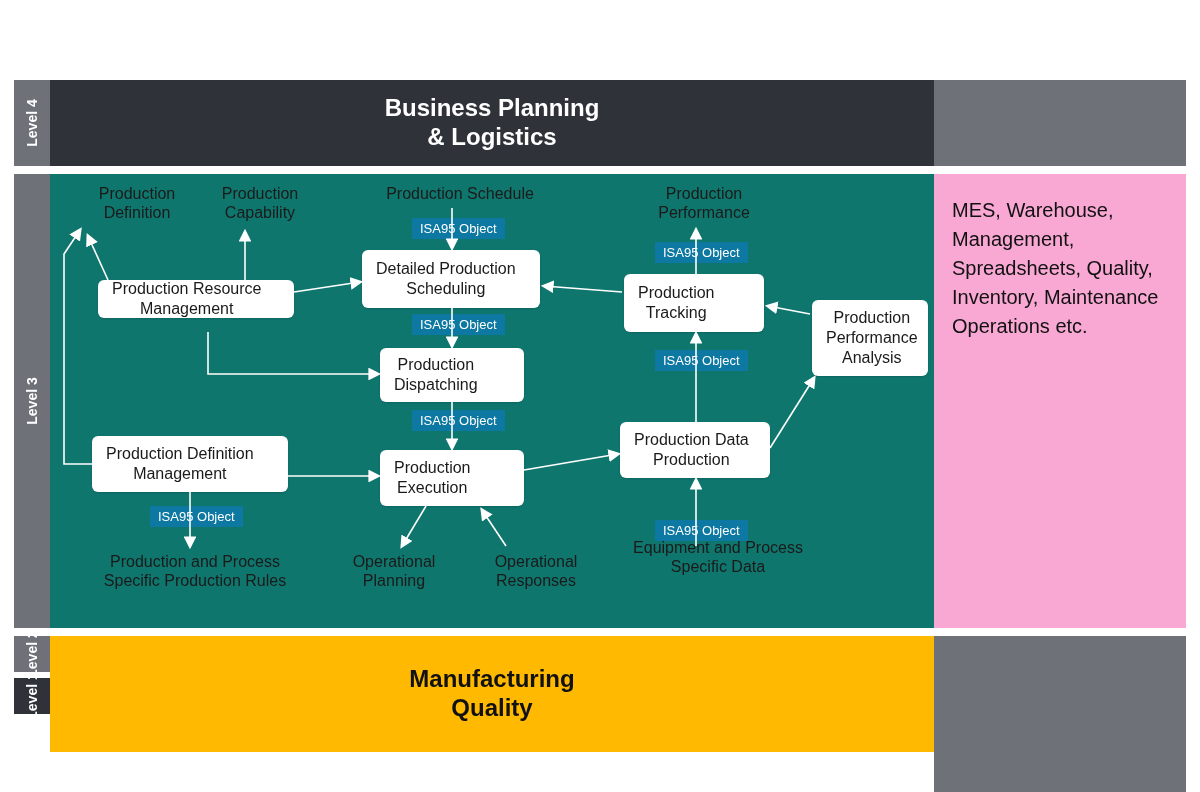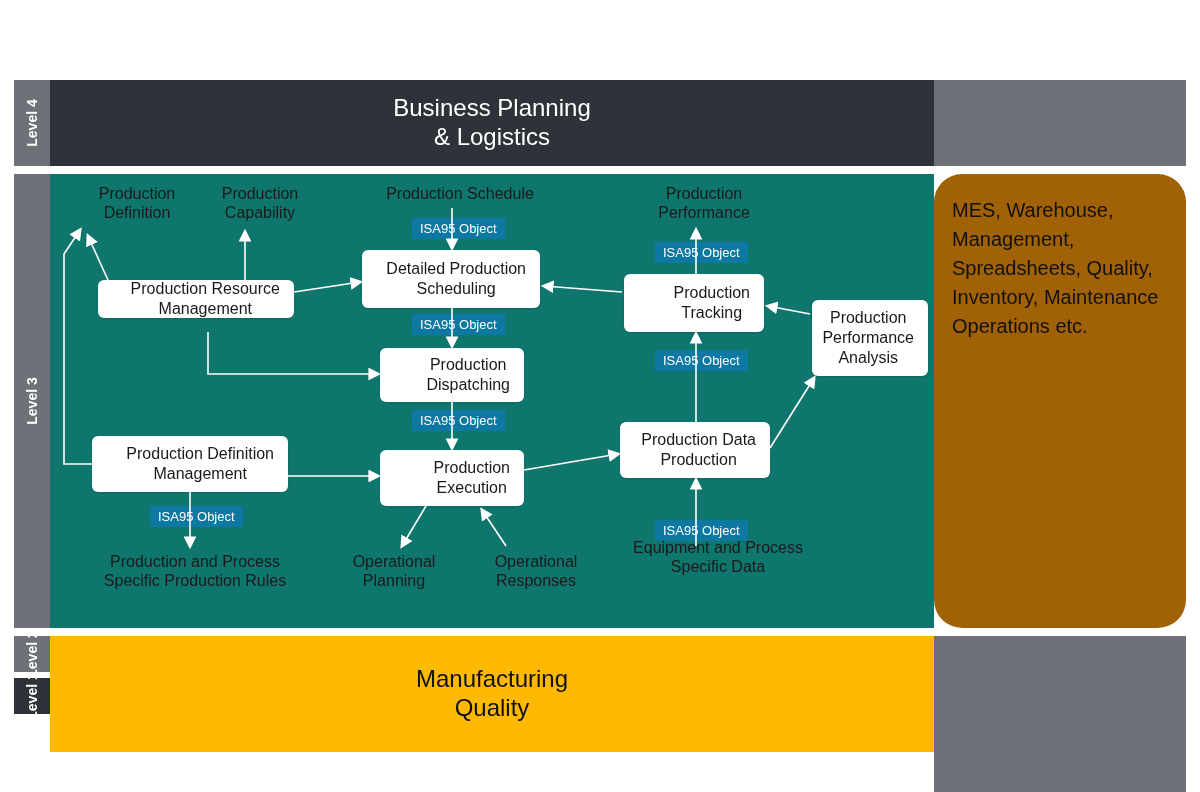--- a/index.html
+++ b/index.html
@@ -9,21 +9,21 @@
   
   .band { position: absolute; left: 14px; right: 14px; }
   .band.level4 { top: 80px; height: 86px; }
   .band.level4 .label-strip { background: #6e7178; }
   .band.level4 .body   { background: #2f3339; }
   .band.level4 .aside  { background: #6e7178; }
 
   .band.level3 { top: 174px; height: 454px; }
   .band.level3 .label-strip { background: #6e7178; }
   .band.level3 .body   { background: #0f766e; }
-  .band.level3 .aside  { background: #a16207; border-radius: 28px; }
+  .band.level3 .aside  { background: #f9a8d4; }
 
   .band.level21 { top: 636px; height: 116px; }
   .band.level21 .body  { background: #ffb900; }
 
   
   .band-row { display: flex; width: 100%; height: 100%; }
   .label-strip {
     width: 36px; flex: 0 0 36px;
     display: flex; align-items: center; justify-content: center;
     color: #fff; font-size: 14px; font-weight: 600;
@@ -35,31 +35,31 @@
     width: 252px; flex: 0 0 252px;
     padding: 22px 18px;
     color: #111; font-size: 20px; line-height: 1.45;
   }
   .aside.half { height: 50%; }
   .aside-col { display: flex; flex-direction: column; width: 252px; flex: 0 0 252px; }
   .labels-col { display: flex; flex-direction: column; width: 36px; flex: 0 0 36px; }
 
   .title {
     position: absolute; left: 0; right: 0; top: 50%; transform: translateY(-50%);
-    text-align: center; color: #fff; font-weight: 400; font-size: 24px; line-height: 1.2;
+    text-align: center; color: #fff; font-weight: 700; font-size: 24px; line-height: 1.2;
   }
   .title.dark { color: #111; }
   .title .line2 { display: block; }
 
   
   .node {
     position: absolute; background: #fff; border-radius: 6px;
     box-shadow: 0 1px 2px rgba(0,0,0,.15);
     padding: 10px 14px; text-align: center; font-size: 16px; line-height: 1.25;
-    display: flex; align-items: center; justify-content: flex-end;
+    display: flex; align-items: center; justify-content: flex-start;
   }
   .label {
     position: absolute; text-align: center; font-size: 16px; line-height: 1.2; color: #1a1a1a;
   }
   .tag {
     position: absolute; background: #0d78a1; color: #fff;
     font-size: 13px; padding: 3px 8px;
   }
 
   

